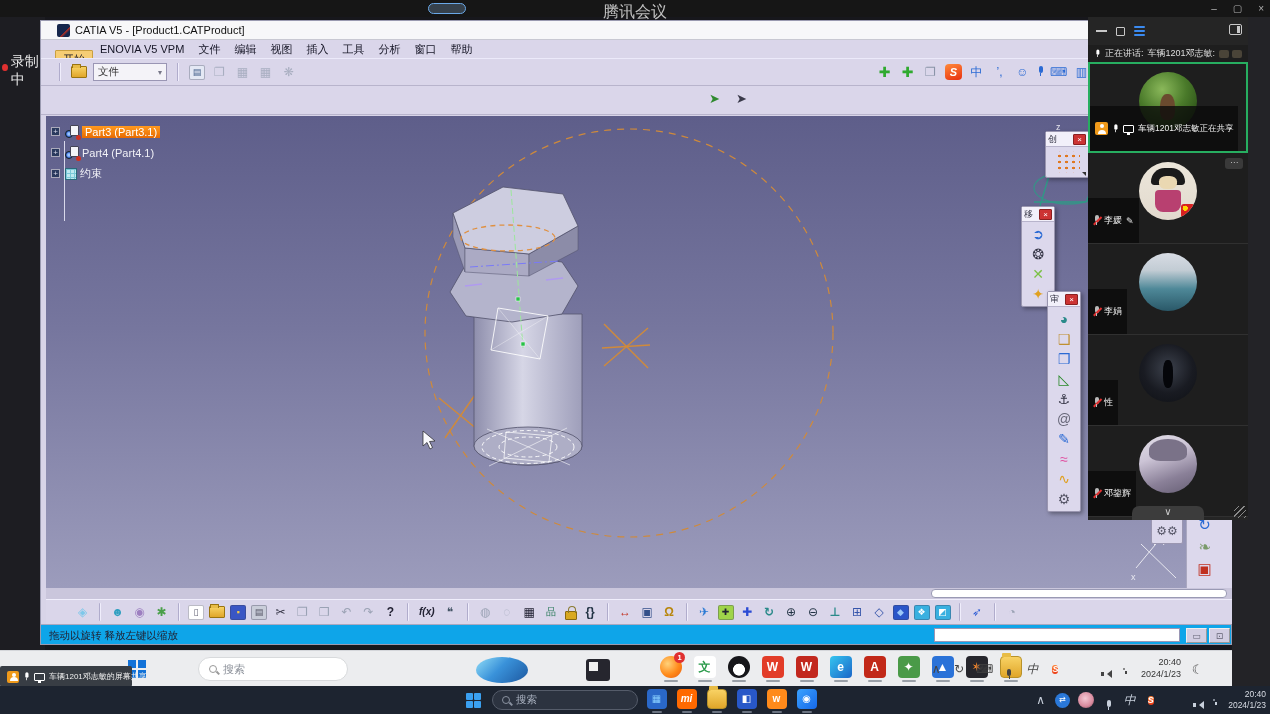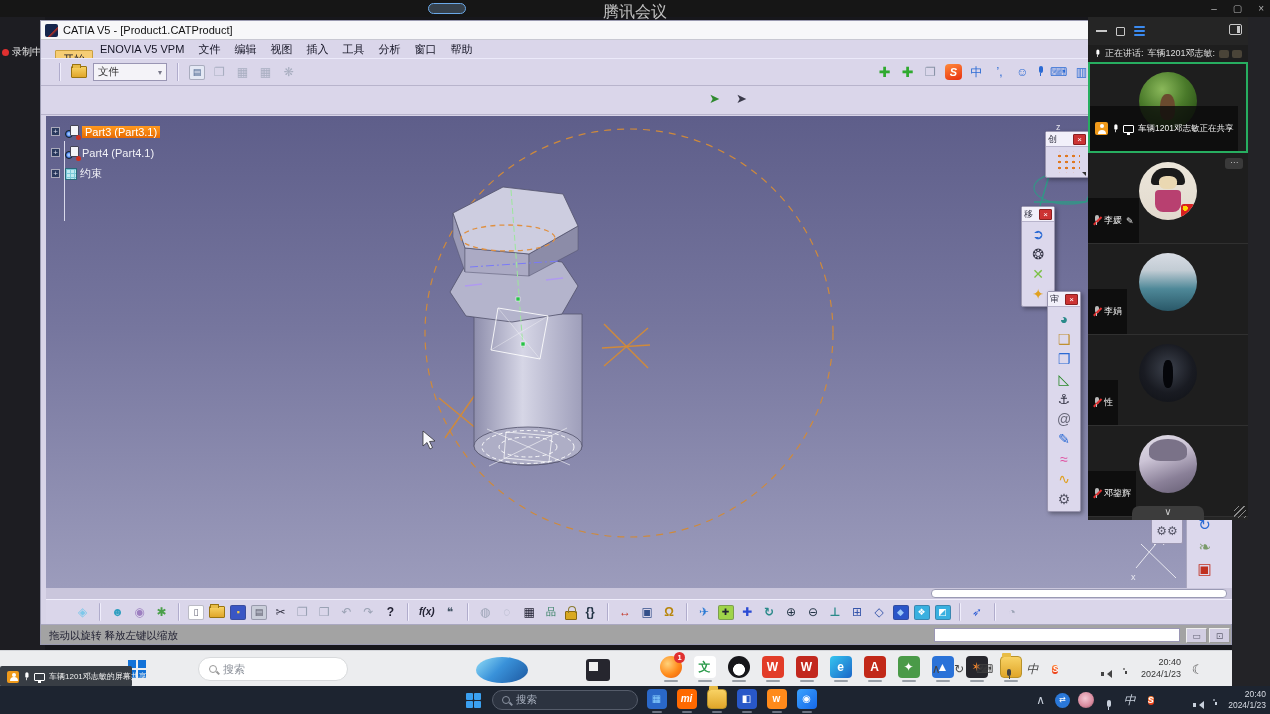--- a/index.html
+++ b/index.html
@@ -11,27 +11,27 @@
   .mt-title { position:absolute; left:0; right:0; top:2px; text-align:center; font-size:16px; color:#c2c2c2; }
   .mt-controls { position:absolute; right:6px; top:0; height:17px; display:flex; gap:16px; align-items:center; color:#b0b0b0; font-size:10px; }
   .mt-controls span { cursor:default; }
   .blue-capsule { position:absolute; left:428px; top:3px; width:38px; height:11px; border:1px solid #6aa8e8; background:rgba(150,195,240,.25); border-radius:6px; z-index:71; }
 
   
   .shared-area { position:absolute; left:0; top:17px; width:1232px; height:669px; background:#17171c; }
   .left-strip { position:absolute; left:0; top:0; width:45px; height:669px; background:#1d1d22; }
   .rec-badge { position:absolute; left:2px; top:28px; display:flex; align-items:center; gap:3px; }
   .rec-dot { width:7px; height:7px; border-radius:50%; background:#e03030; }
-  .rec-text { font-size:10px; color:#e8e8e8; }
+  .rec-text { font-size:14px; color:#e8e8e8;margin-top:8px; }
   .left-tab { position:absolute; left:41px; top:270px; width:6px; height:14px; background:#e8e8ee; border-radius:1px; }
   .right-strip { position:absolute; left:1232px; top:17px; width:38px; height:669px; background:#232327; z-index:10; }
 
   
   .catia { position:absolute; left:40px; top:3px; width:1192px; height:625px; background:#d8d4e8; border:1px solid #9a9ab0; }
-  .c-title { height:19px; background:#f7f7f9; border-bottom:1px solid #c8c8d2; display:flex; align-items:center; gap:5px; padding-left:4px; }
+  .c-title { height:19px; background:#f7f7f9; border-bottom:1px solid #c8c8d2; display:flex; align-items:center; gap:5px; padding-left:16px; }
   .c-title-ic { width:13px; height:13px; border-radius:2px; background:linear-gradient(135deg,#16264c 60%,#c03020 62%,#16264c 75%); }
   .c-title-text { font-size:11px; color:#111; }
   .c-menu { height:18px; background:#dad6ea; display:flex; align-items:center; padding-left:14px; }
   .menu-item { font-size:11px; color:#151525; padding:1px 7px; cursor:default; }
   .menu-item:first-child { background:#f6cd74; border:1px solid #caa040; border-radius:1px;margin-top:20px; }
   .c-toolbar { height:28px; background:#dad6ea; border-top:1px solid #eceafa; border-bottom:1px solid #b8b4cc; display:flex; align-items:center; gap:6px; padding-left:14px; position:relative; }
   .grip { width:1px; height:18px; border-left:1px solid #b0accc; border-right:1px solid #f0eefc; margin:0 4px; }
   .c-select { width:74px; height:18px; background:#f4f3f8; border:1px solid #9a96b4; display:flex; align-items:center; justify-content:space-between; padding:0 4px; font-size:10.5px; color:#333; }
   .c-select .arr { color:#778; font-size:8px; }
   .c-toolbar2 { height:29px; background:#dad6ea; border-bottom:1px solid #b8b4cc; position:relative; }
@@ -90,21 +90,21 @@
   .tri-corner { position:absolute; right:2px; bottom:1px; width:0; height:0; border-left:4px solid transparent; border-top:4px solid #333; }
   .gear-float { position:absolute; left:1105px; top:402px; width:32px; height:26px; background:#dcd8ec; border:1px solid #9a96b0; border-radius:2px; display:flex; align-items:center; justify-content:center; font-size:12px; color:#556; }
 
   
   .hscroll-row { position:absolute; left:5px; top:567px; width:1186px; height:11px; background:#cac6dc; }
   .hscroll { position:absolute; left:885px; top:1px; width:296px; height:9px; background:#fff; border:1px solid #9a9ab4; border-radius:4px; }
   .c-bottombar { position:absolute; left:5px; top:578px; width:1186px; height:25px; background:#dad6ea; border-top:1px solid #f0eefc; display:flex; align-items:center; gap:5px; padding-left:28px; }
   .catia-logo { position:absolute; right:6px; bottom:2px; display:flex; align-items:flex-end; gap:2px; }
   .logo-ds { font-size:15px; font-weight:bold; font-style:italic; color:#e86a10; background:linear-gradient(135deg,#2a3a8a 20%,#e86a10 60%); -webkit-background-clip:text; background-clip:text; -webkit-text-fill-color:transparent; }
   .logo-catia { font-size:11px; font-weight:bold; font-style:italic; color:#2a2a7a; letter-spacing:1px; }
-  .c-status { position:absolute; left:0; top:603px; width:1190px; height:20px; background:#a3a3a3; border-top:1px solid #aaa8c0; }
+  .c-status { position:absolute; left:0; top:603px; width:1190px; height:20px; background:#0ea5e9; border-top:1px solid #aaa8c0; }
   .status-hint { position:absolute; left:8px; top:4px; font-size:10.5px; color:#223; }
   .status-input { position:absolute; left:893px; top:3px; width:246px; height:14px; background:#fff; border:1px solid #9a96b4; }
   .status-btn { position:absolute; top:3px; width:21px; height:15px; background:#d0ccе0; background:#d2cee2; border:1px outset #eee; font-size:9px; color:#667; text-align:center; line-height:14px; }
 
   
   .panel { position:absolute; left:1088px; top:17px; width:160px; height:503px; background:#252525; z-index:40; }
   .p-head { height:28px; display:flex; align-items:center; gap:9px; padding:0 8px; position:relative; }
   .ph-min { width:11px; height:2px; background:#c8c8c8; }
   .ph-max { width:9px; height:9px; border:1.5px solid #c8c8c8; border-radius:1px; }
   .ph-list { display:flex; flex-direction:column; gap:2px; }

